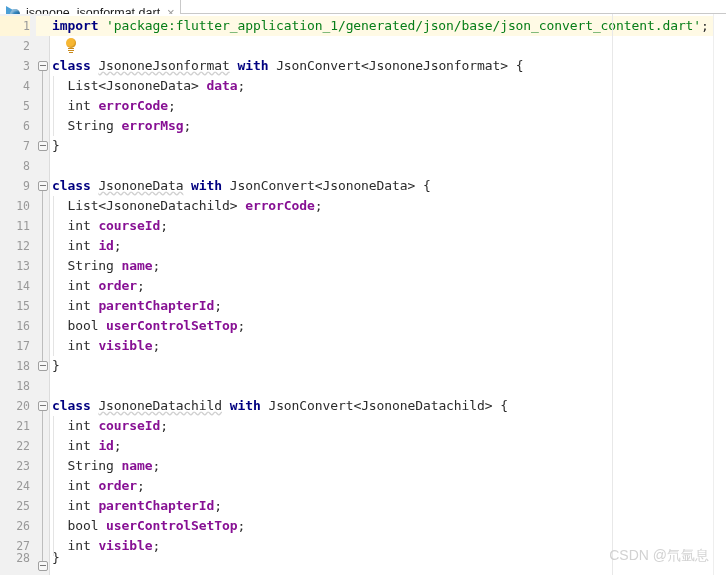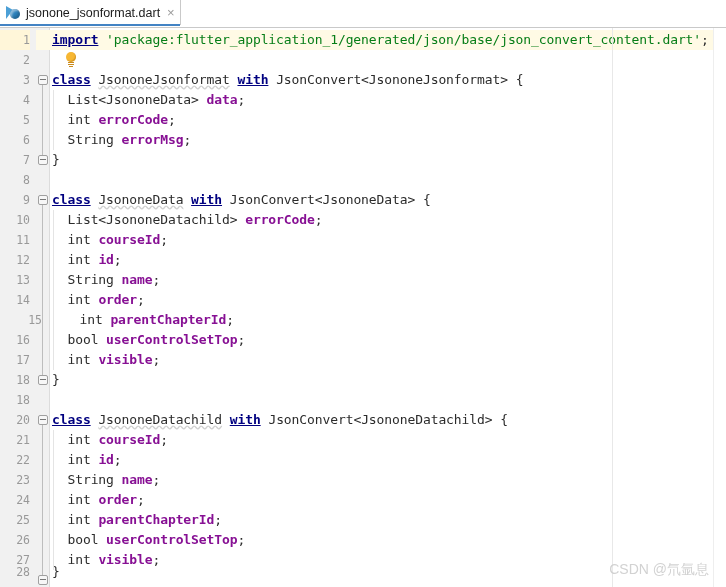--- a/index.html
+++ b/index.html
@@ -10,21 +10,21 @@
   body {
     width: 726px;
     height: 587px;
     overflow: hidden;
     font-family: "DejaVu Sans Mono", monospace;
   }
 
   
   #tabbar {
     position: relative;
-    height: 28px;
+    height: 14px;
     background: #ffffff;
     border-bottom: 1px solid #c9c9c9;
     box-sizing: border-box;
   }
   #tab {
     position: absolute;
     left: 0;
     top: 0;
     height: 25px;
     display: flex;
@@ -231,21 +231,21 @@
   .bulb .b1, .bulb .b2, .bulb .b3 {
     position: absolute;
     background: #c98a1d;
     height: 1px;
   }
   .bulb .b1 { left: 4px; top: 10px; width: 6px; }
   .bulb .b2 { left: 4px; top: 12px; width: 6px; }
   .bulb .b3 { left: 5px; top: 14px; width: 4px; }
 
   
-  .kw    { color: #000080; font-weight: bold; text-decoration: underline; }
+  .kw    { color: #000080; font-weight: bold; }
   .typ   { color: #2b2b2b; }
   .fld   { color: #871094; font-weight: bold; }
   .str   { color: #067d17; }
   .pun   { color: #2b2b2b; }
   .cls   { color: #2b2b2b; text-decoration: underline; text-decoration-style: wavy; text-decoration-color: #d0d0d0; }
 
   
   #watermark {
     position: absolute;
     right: 17px;
@@ -326,21 +326,21 @@
         <div class="code"><span class="typ">  int </span><span class="fld">id</span><span class="pun">;</span></div>
       </div>
       <div class="line" style="top: 242px;">
         <div class="num-cell"><span>13</span></div>
         <div class="code"><span class="typ">  String </span><span class="fld">name</span><span class="pun">;</span></div>
       </div>
       <div class="line" style="top: 262px;">
         <div class="num-cell"><span>14</span></div>
         <div class="code"><span class="typ">  int </span><span class="fld">order</span><span class="pun">;</span></div>
       </div>
-      <div class="line" style="top: 282px; margin-left: 12px;">
+      <div class="line" style="top: 282px;">
         <div class="num-cell"><span>15</span></div>
         <div class="code"><span class="typ">  int </span><span class="fld">parentChapterId</span><span class="pun">;</span></div>
       </div>
       <div class="line" style="top: 302px;">
         <div class="num-cell"><span>16</span></div>
         <div class="code"><span class="typ">  bool </span><span class="fld">userControlSetTop</span><span class="pun">;</span></div>
       </div>
       <div class="line" style="top: 322px;">
         <div class="num-cell"><span>17</span></div>
         <div class="code"><span class="typ">  int </span><span class="fld">visible</span><span class="pun">;</span></div>

